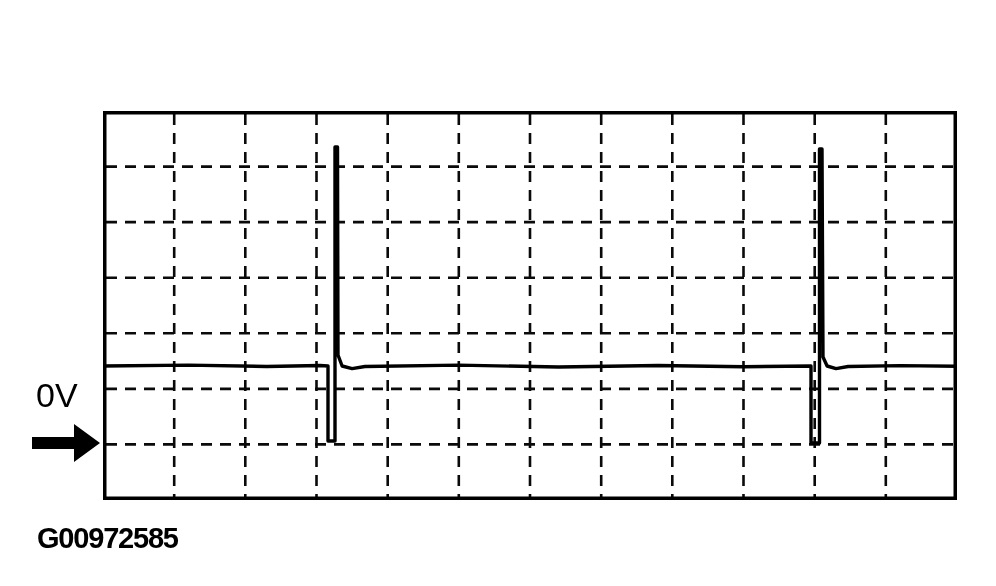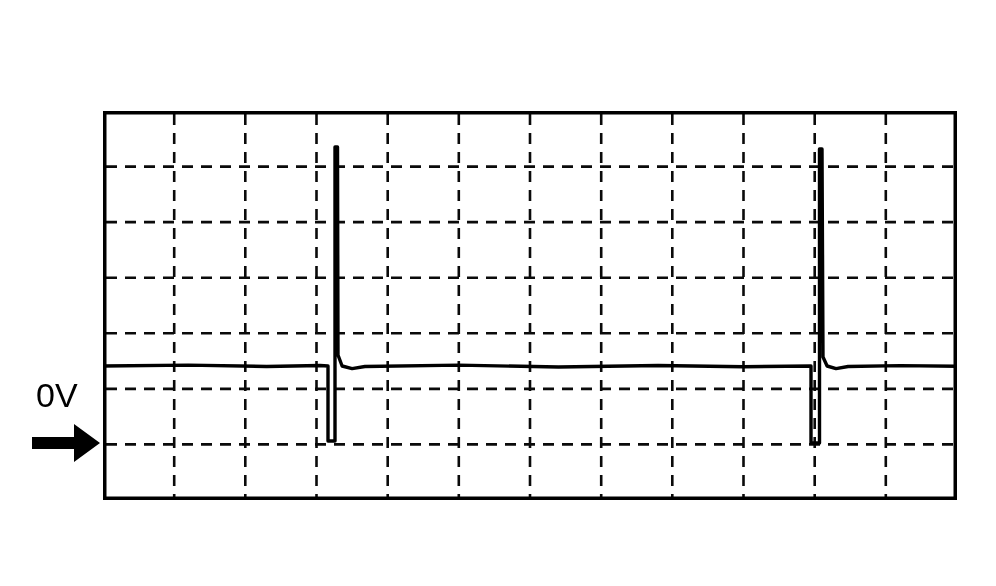--- a/index.html
+++ b/index.html
@@ -72,14 +72,15 @@
       <rect x="1.75" y="1.75" width="850.5" height="385.5" fill="none" stroke="#000000" stroke-width="3.5"></rect>
       <path d="M 0.0 255.0 L 85.4 254.1 L 163.7 255.5 L 217.1 254.5 L 225.0 255.0 L 225.0 330.0 L 232.0 330.0 L 232.0 36.0 L 234.5 36.0 L 235.0 244.0 L 239.1 255.0 L 249.1 257.6 L 261.9 255.5 L 355.8 254.1 L 455.5 256.0 L 555.1 254.5 L 640.5 255.7 L 708.0 255.0 L 708.0 332.0 L 716.5 332.0 L 716.5 38.0 L 719.0 38.0 L 720.0 246.0 L 724.1 255.0 L 733.0 257.6 L 745.1 255.5 L 797.1 254.6 L 854.0 255.2" fill="none" stroke="#000000" stroke-width="3.4" stroke-linejoin="round" stroke-linecap="round"></path>
     </svg>
 
   <div class="zero-label">0V</div>
 
   <svg class="arrow-svg" viewBox="0 0 72 44" xmlns="http://www.w3.org/2000/svg">
     <polygon id="arrow-shape" points="2,16 44,16 44,3 70,22 44,41 44,28 2,28" fill="#000000"></polygon>
   </svg>
 
+  <div class="caption">G00972585</div>
 
 </div>
 
 </body></html>

